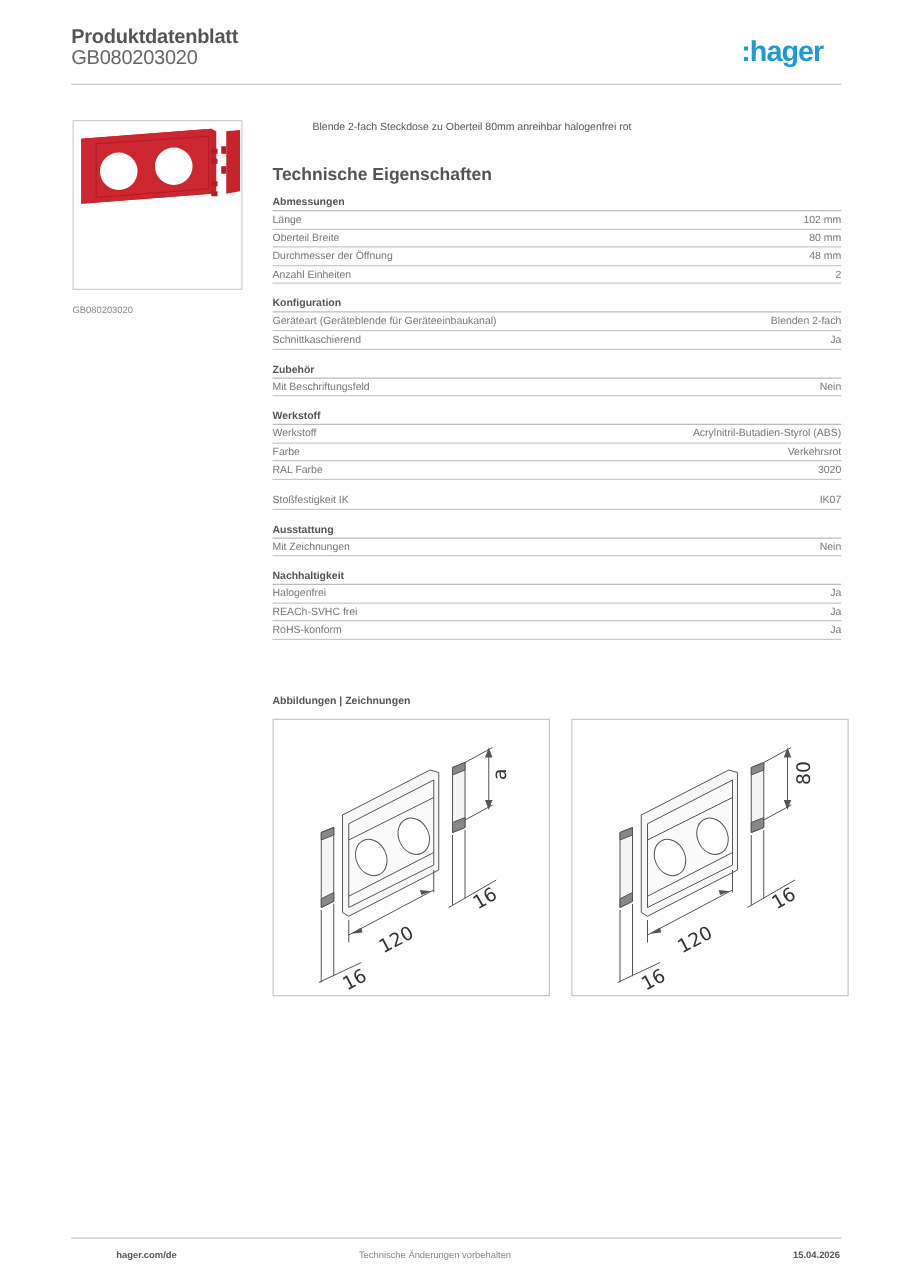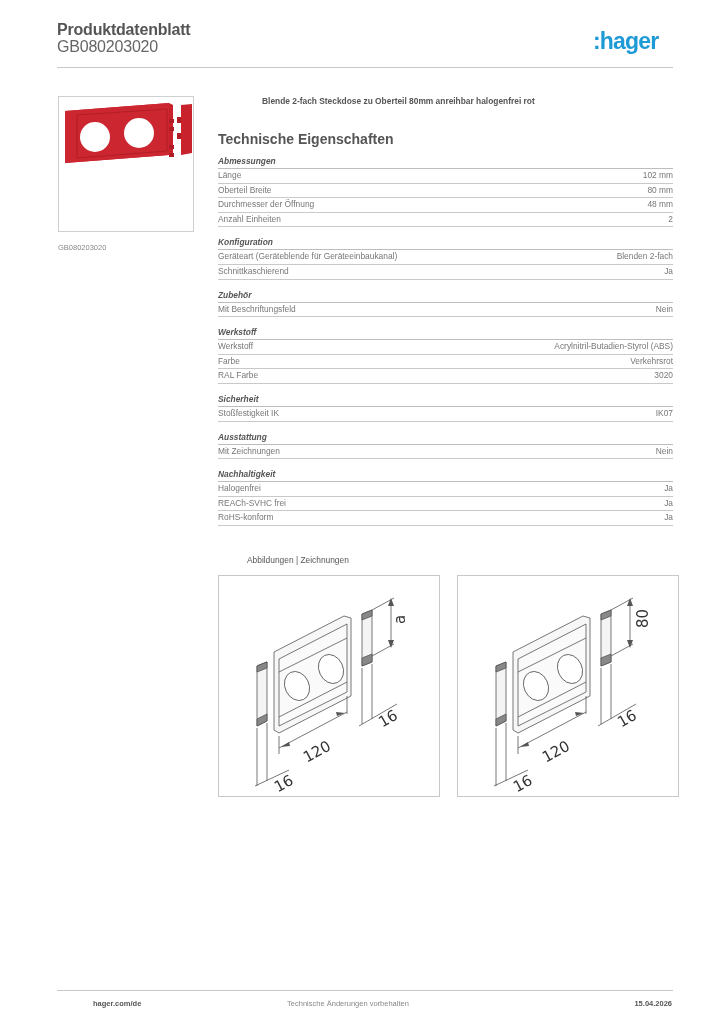--- a/index.html
+++ b/index.html
@@ -23,42 +23,41 @@
     position: absolute; left: 57px; top: 67px; width: 616px; height: 1px; background: #c8c8c8;
   }
   .product-image {
     position: absolute; left: 58px; top: 96px; width: 136px; height: 136px;
     border: 1px solid #cfcfcf; box-sizing: border-box; background: #fff;
   }
   .product-caption {
     position: absolute; left: 58px; top: 243px; font-size: 7.5px; color: #888;
   }
   .product-desc {
-    position: absolute; left: 218px; top: 96px;
-    font-size: 8.4px; font-weight: bold; color: #555; padding-left: 44px;
+    position: absolute; left: 206px; top: 96px;
+    font-size: 8.4px; font-weight: normal; color: #555; padding-left: 44px;
   }
   .section-title-main {
     position: absolute; left: 218px; top: 131px;
     font-size: 14px; font-weight: bold; color: #555;
   }
   .spec-container { position: absolute; left: 218px; top: 155px; width: 455px; }
   .group { margin-bottom: 9px; }
   .group-title {
     font-size: 8.4px; font-weight: bold; color: #555; height: 13px; line-height: 12px;
     border-bottom: 1px solid #bdbdbd;
-    font-style: italic;
   }
   .row {
     display: flex; justify-content: space-between; height: 13.6px; line-height: 13px;
     font-size: 8.4px; color: #777; border-bottom: 1px solid #c9c9c9;
   }
   .row span { white-space: nowrap; }
   .figures-title {
     position: absolute; left: 218px; top: 555px;
-    font-size: 8.4px; font-weight: normal; color: #555; margin-left: 29px;
+    font-size: 8.4px; font-weight: bold; color: #555;
   }
   .figure {
     position: absolute; top: 575px; width: 222px; height: 222px;
     border: 1px solid #c8c8c8; box-sizing: border-box; background: #fff;
   }
   .fig1 { left: 218px; }
   .fig2 { left: 457px; }
   .footer-rule {
     position: absolute; left: 57px; top: 990px; width: 616px; height: 1px; background: #c8c8c8;
   }
@@ -157,21 +156,20 @@
         <span>Farbe</span>
         <span>Verkehrsrot</span>
       </div>
     <div class="row">
         <span>RAL Farbe</span>
         <span>3020</span>
       </div>
   </div>
 
   <div class="group">
-    <div class="group-title">Sicherheit</div>
     <div class="row">
         <span>Stoßfestigkeit IK</span>
         <span>IK07</span>
       </div>
   </div>
 
   <div class="group">
     <div class="group-title">Ausstattung</div>
     <div class="row">
         <span>Mit Zeichnungen</span>

